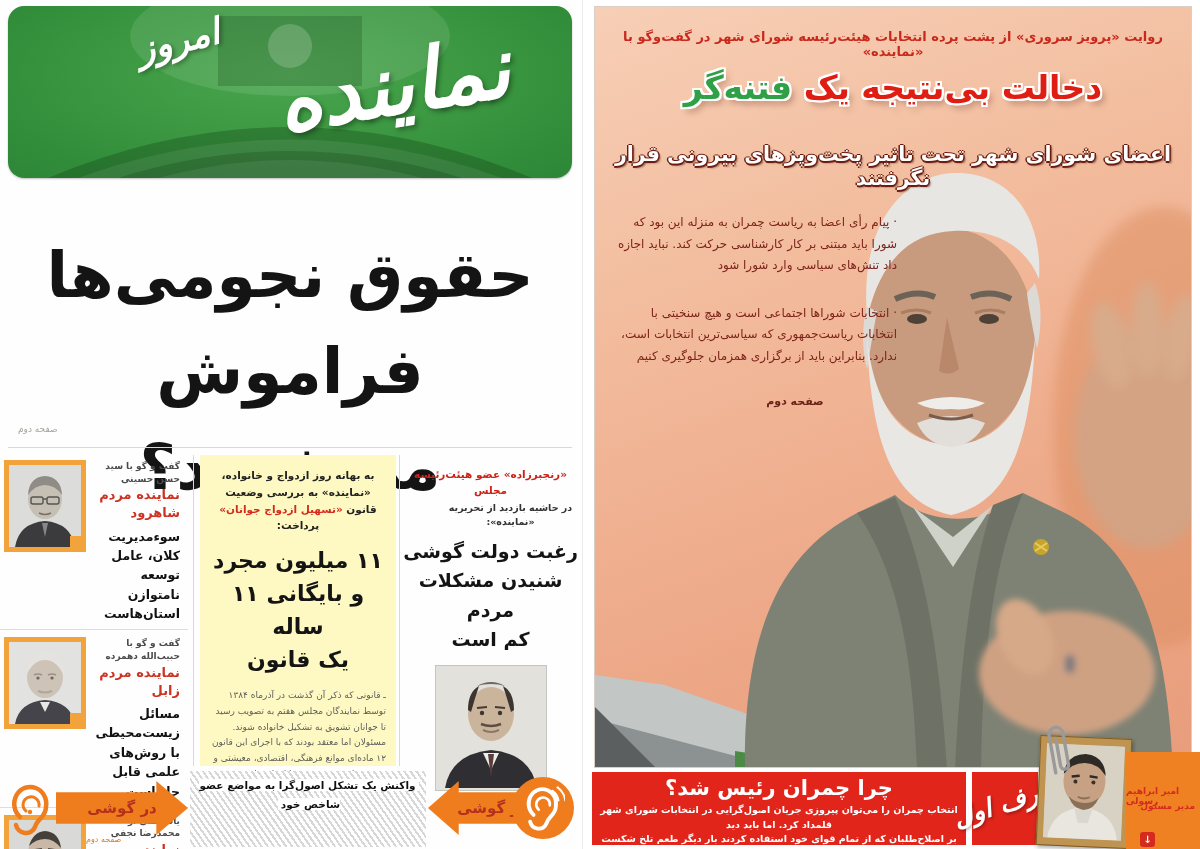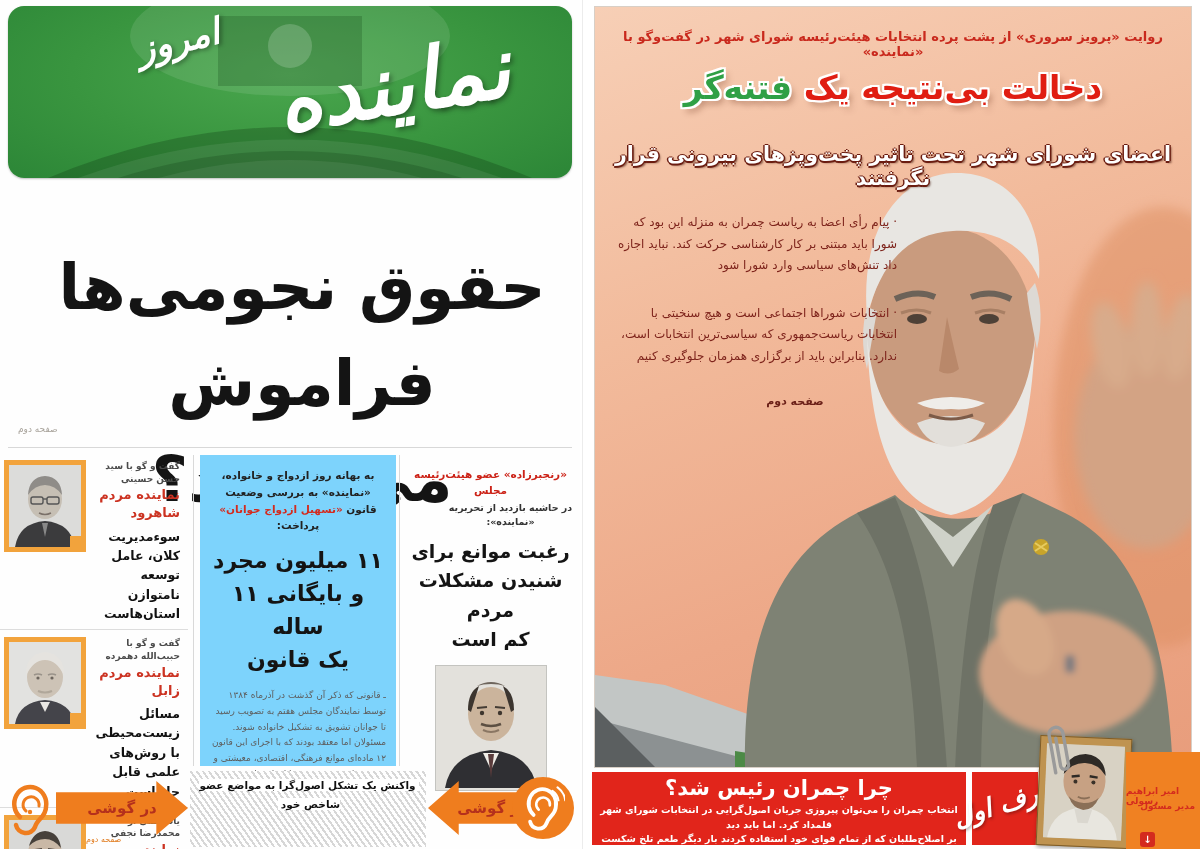--- a/index.html
+++ b/index.html
@@ -17,21 +17,21 @@
              color:#fff;transform:rotate(-9deg);direction:rtl;letter-spacing:-3px;
              text-shadow:2px 3px 5px rgba(0,0,0,.35);}
   .mast-sub{position:absolute;right:352px;top:14px;font-size:36px;font-weight:bold;font-style:italic;
             color:#fff;transform:rotate(-14deg);direction:rtl;text-shadow:2px 2px 4px rgba(0,0,0,.35);}
 
   .tagline{position:absolute;left:8px;top:183px;width:564px;text-align:center;direction:rtl;
            font-size:15px;font-weight:bold;color:#1a1a1a;line-height:1.5;}
   .tagline .red{color:#d42b1e;}
 
   .lead-h{position:absolute;left:0;top:228px;width:580px;text-align:center;direction:rtl;
-          font-size:63px;font-weight:900;color:#141414;line-height:1.52;margin:12px;letter-spacing:-1px;}
+          font-size:63px;font-weight:900;color:#141414;line-height:1.52;margin:0;letter-spacing:-1px;}
   .lead-pageref{position:absolute;left:18px;top:424px;font-size:9px;color:#a9a49c;direction:rtl;}
   .lead-divider{position:absolute;left:8px;top:447px;width:564px;height:1px;background:#d8d8d8;}
 
   .vrule{position:absolute;top:455px;width:1px;height:311px;background:#d9d9d9;}
 
   
   .col-left{position:absolute;left:0;top:453px;width:188px;}
   .news-item{display:flex;flex-direction:row;align-items:flex-start;padding:7px 2px 6px 4px;
              border-bottom:1px solid #ddd;direction:ltr;}
   .news-item:last-child{border-bottom:none;}
@@ -39,21 +39,21 @@
               margin:0;background:#dcdcda;}
   .item-photo svg{display:block;}
   .credit-tag{position:absolute;right:-1px;bottom:-1px;width:12px;height:12px;background:#f2a33c;
               color:#fff;font-size:7px;line-height:12px;text-align:center;}
   .item-text{flex:1 1 auto;direction:rtl;text-align:right;padding-right:6px;padding-left:4px;}
   .item-kicker{font-size:9px;color:#4a4a4a;font-weight:bold;line-height:1.4;}
   .item-tag{font-size:13px;color:#cc3322;font-weight:bold;line-height:1.4;margin-top:1px;}
   .item-headline{font-size:12.5px;font-weight:900;color:#111;line-height:1.55;margin:4px 0 0 0;}
 
   
-  .col-mid{position:absolute;left:200px;top:455px;width:196px;height:311px;background:#7dd3fc;
+  .col-mid{position:absolute;left:200px;top:455px;width:196px;height:311px;background:#fef9c3;
            direction:rtl;text-align:center;box-sizing:border-box;padding:12px 10px 6px 10px;}
   .mid-intro{font-size:10.5px;font-weight:bold;color:#222;line-height:1.6;}
   .mid-intro .red{color:#d42b1e;}
   .mid-headline{font-size:22px;font-weight:900;color:#141414;line-height:1.5;margin:10px 0 0 0;}
   .mid-body{font-size:9px;color:#5d5d5d;line-height:1.75;text-align:right;margin-top:12px;}
 
   .drop{display:inline-block;width:18px;height:18px;background:#ef7d1e;border-radius:0 50% 50% 50%;
         transform:rotate(45deg);margin-top:8px;}
   .drop > span{display:block;transform:rotate(-45deg);color:#fff;font-size:10px;font-weight:bold;
         line-height:18px;text-align:center;}
@@ -240,21 +240,21 @@
         <div>یک قانون</div>
       </h2>
       <p class="mid-body">ـ قانونی که ذکر آن گذشت در آذرماه ۱۳۸۴ توسط نمایندگان مجلس هفتم به تصویب رسید تا جوانان تشویق به تشکیل خانواده شوند. مسئولان اما معتقد بودند که با اجرای این قانون ۱۲ ماده‌ای موانع فرهنگی، اقتصادی، معیشتی و حتی مسکن پیش روی جوانان از میان می‌رود.</p>
       <span class="drop"><span>۵</span></span>
     </article>
 
     <article class="col-right">
       <div class="rc-kicker">«رنجبرزاده» عضو هیئت‌رئیسه مجلس</div>
       <div class="rc-kicker2">در حاشیه بازدید از تحریریه «نماینده»:</div>
       <h2 class="rc-headline">
-        <div>رغبت موانع برای</div>
+        <div>رغبت دولت گوشی</div>
         <div>شنیدن مشکلات مردم</div>
         <div>کم است</div>
       </h2>
       <figure class="rc-photo">
         <svg width="108" height="122" viewBox="0 0 108 122">
           <rect width="108" height="122" fill="#e3e1dc"></rect>
           <path d="M8,122 Q14,88 54,84 Q94,88 100,122 Z" fill="#2f2f33"></path>
           <polygon points="46,87 62,87 54,104" fill="#f0eee8"></polygon>
           <polygon points="51,88 57,88 54,112" fill="#5a3c3c"></polygon>
           <ellipse cx="54" cy="48" rx="23" ry="27" fill="#cbb49c"></ellipse>

